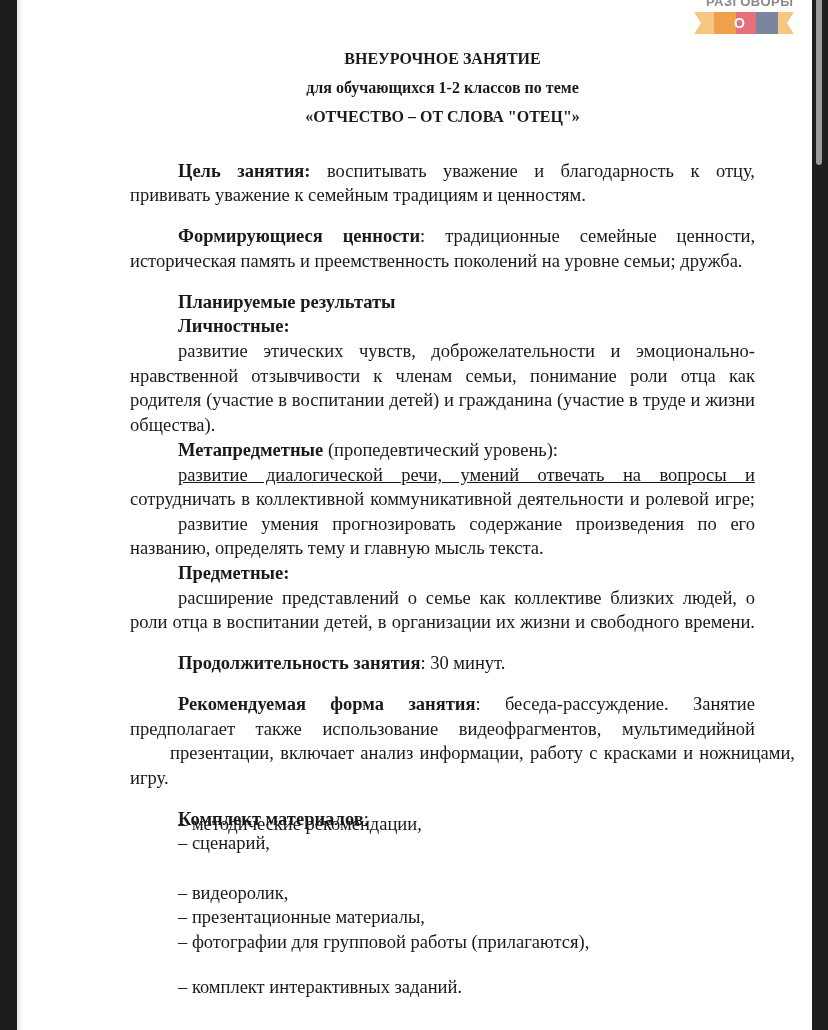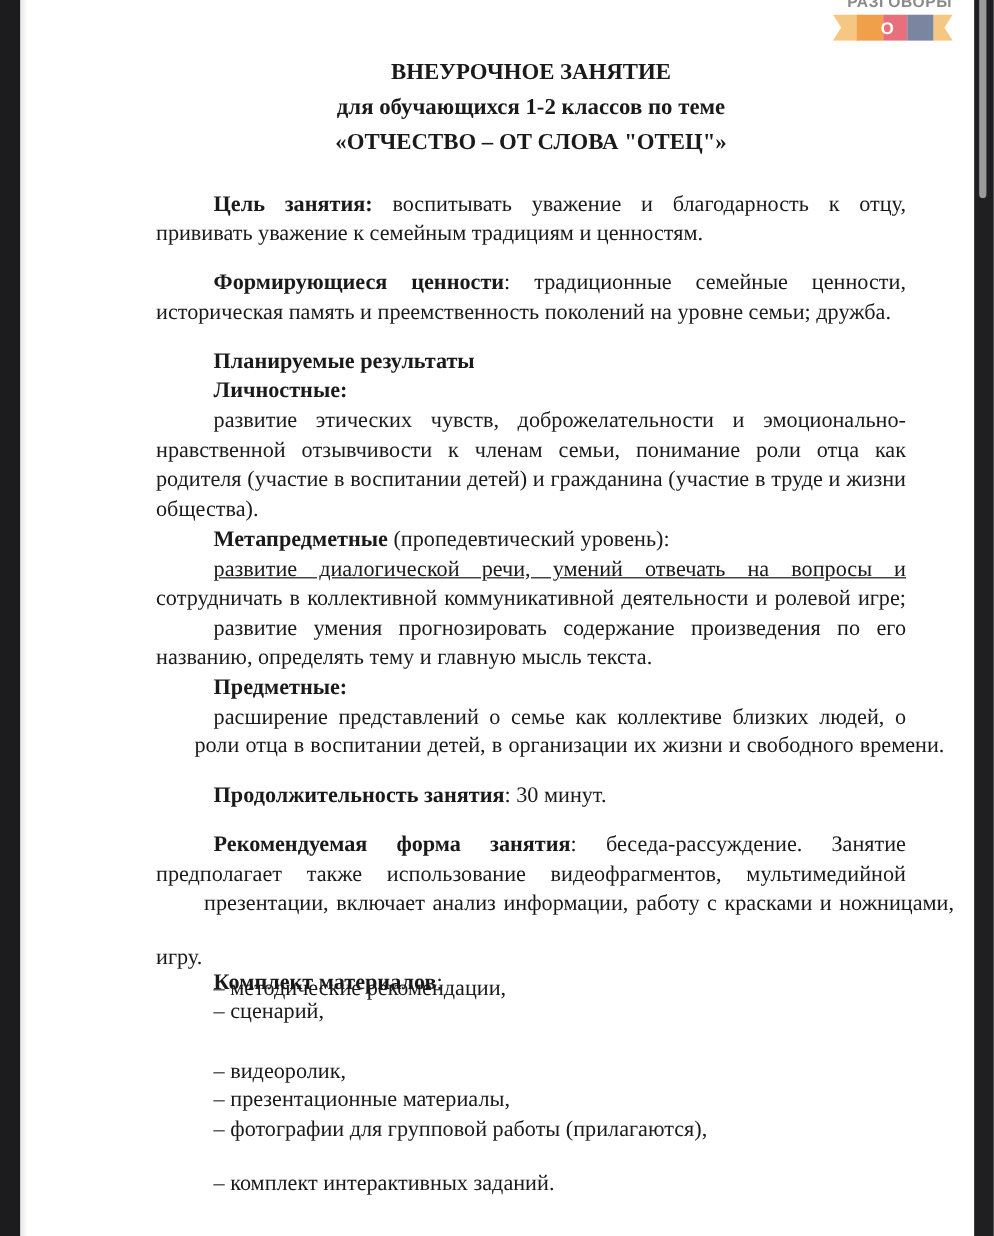--- a/index.html
+++ b/index.html
@@ -30,21 +30,21 @@
   }
   .logo-ribbon {
     position:absolute; left:4px; top:12px; width:100px; height:22px;
   }
   .logo-text {
     position:absolute; left:10px; top:13px; width:80px; text-align:center;
     font-family:"Liberation Sans","DejaVu Sans",sans-serif; font-size:14px; font-weight:bold;
     color:#ffffff; letter-spacing:1px; line-height:20px;
   }
   .doc { position:absolute; left:130px; top:0; width:625px; color:#1a1a1a; font-size:18.5px; }
-  .title { position:absolute; left:0; width:625px; text-align:center; font-weight:bold; font-size:19px; }
+  .title { position:absolute; left:0; width:625px; text-align:center; font-weight:bold; font-size:16px; }
   .line { position:absolute; left:0; width:625px; white-space:nowrap; line-height:24px; }
   .just { text-align:justify; text-align-last:justify; white-space:normal; }
   .indent { padding-left:48px; box-sizing:border-box; }
   .b { font-weight:bold; }
 </style>
 </head>
 <body>
 
 <div class="page"></div>
 <div class="page-edge"></div>
@@ -80,28 +80,28 @@
   <div class="line" style="top:413px;">общества).</div>
 
   <div class="line indent" style="top:438px;"><span class="b">Метапредметные</span><span> (пропедевтический уровень):</span></div>
   <div class="line just indent" style="top:463px;text-decoration:underline;">развитие диалогической речи, умений отвечать на вопросы и</div>
   <div class="line just" style="top:487px;">сотрудничать в коллективной коммуникативной деятельности и ролевой игре;</div>
   <div class="line just indent" style="top:512px;">развитие умения прогнозировать содержание произведения по его</div>
   <div class="line" style="top:536px;">названию, определять тему и главную мысль текста.</div>
 
   <div class="line b indent" style="top:561px;">Предметные:</div>
   <div class="line just indent" style="top:586px;">расширение представлений о семье как коллективе близких людей, о</div>
-  <div class="line just" style="top:610px;margin-left:32px;">роли отца в воспитании детей, в организации их жизни и свободного времени.</div>
+  <div class="line just" style="top:610px;">роли отца в воспитании детей, в организации их жизни и свободного времени.</div>
 
   <div class="line indent" style="top:651px;"><span class="b">Продолжительность занятия</span><span>: 30 минут.</span></div>
 
   <div class="line just indent" style="top:692px;"><span class="b">Рекомендуемая форма занятия</span><span>: беседа-рассуждение. Занятие</span></div>
   <div class="line just" style="top:717px;">предполагает также использование видеофрагментов, мультимедийной</div>
   <div class="line just" style="top:741px;margin-left:40px;">презентации, включает анализ информации, работу с красками и ножницами,</div>
-  <div class="line" style="top:766px;margin-top:20px;">игру.</div>
+  <div class="line" style="top:766px;">игру.</div>
 
   <div class="line indent" style="top:807px;"><span class="b">Комплект материалов</span><span>:</span></div>
   <div class="line indent" style="top:831px;">– сценарий,</div>
   <div class="line indent" style="top:812px;">– методические рекомендации,</div>
   <div class="line indent" style="top:881px;">– видеоролик,</div>
   <div class="line indent" style="top:905px;">– презентационные материалы,</div>
   <div class="line indent" style="top:930px;">– фотографии для групповой работы (прилагаются),</div>
   <div class="line indent" style="top:955px;margin-top:20px;">– комплект интерактивных заданий.</div>
 </div>
 

